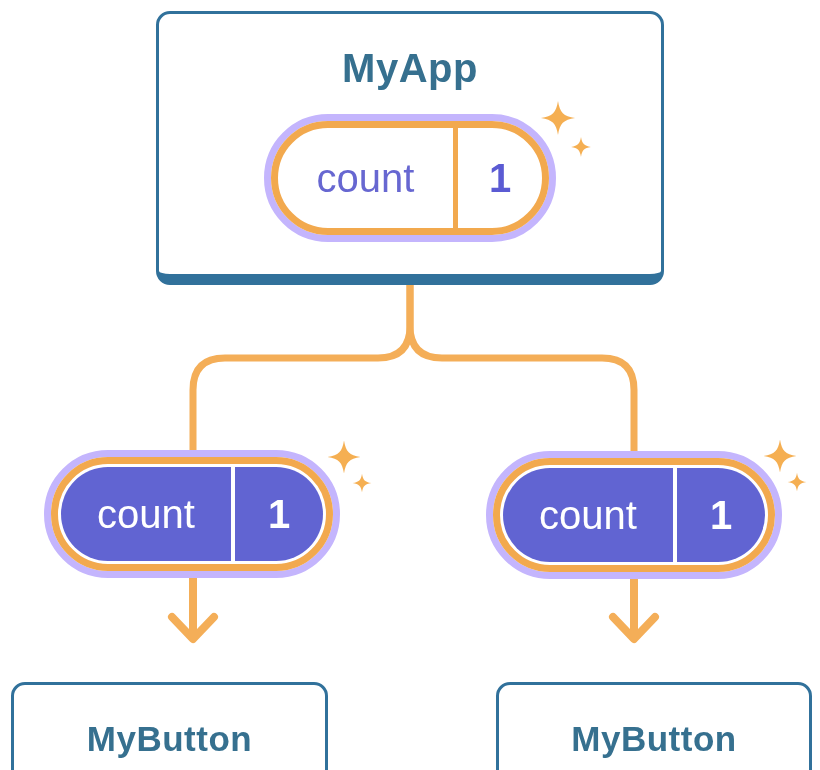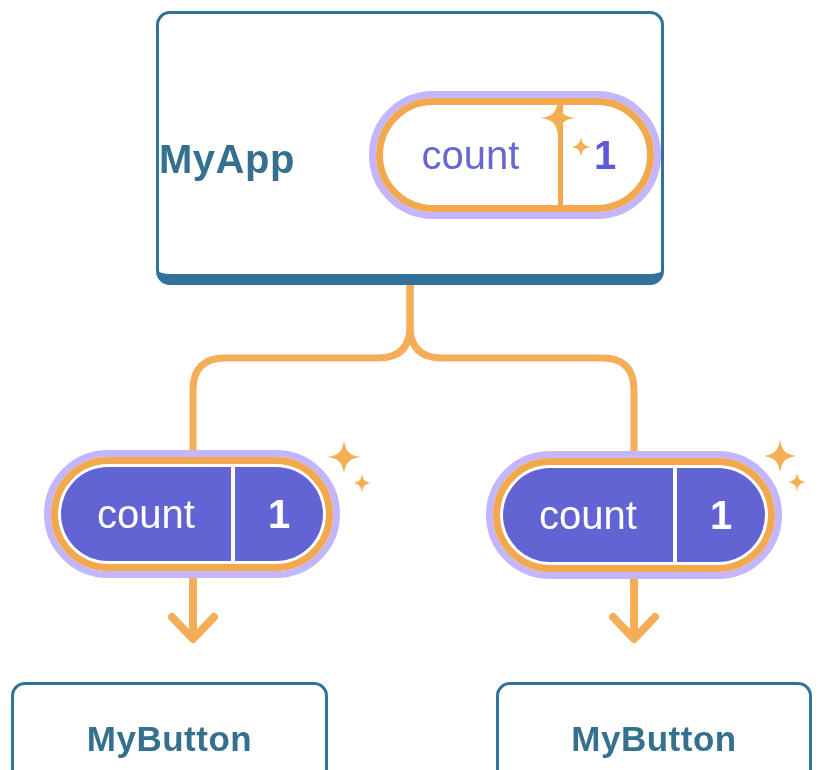--- a/index.html
+++ b/index.html
@@ -27,23 +27,22 @@
     background: #ffffff;
     border: 3px solid #31719B;
     border-bottom-width: 11px;
     border-radius: 14px;
     z-index: 2;
   }
   .root-card {
     left: 156px; top: 11px;
     width: 508px; height: 274px;
     display: flex;
-    flex-direction: row;
+    flex-direction: column;
     align-items: center;
-    justify-content: space-between;
   }
   .child-card {
     top: 682px;
     width: 317px; height: 120px;
     border-bottom-width: 10px;
     display: flex;
     align-items: center;
     justify-content: center;
   }
   .child-card.left  { left: 11px;  }

